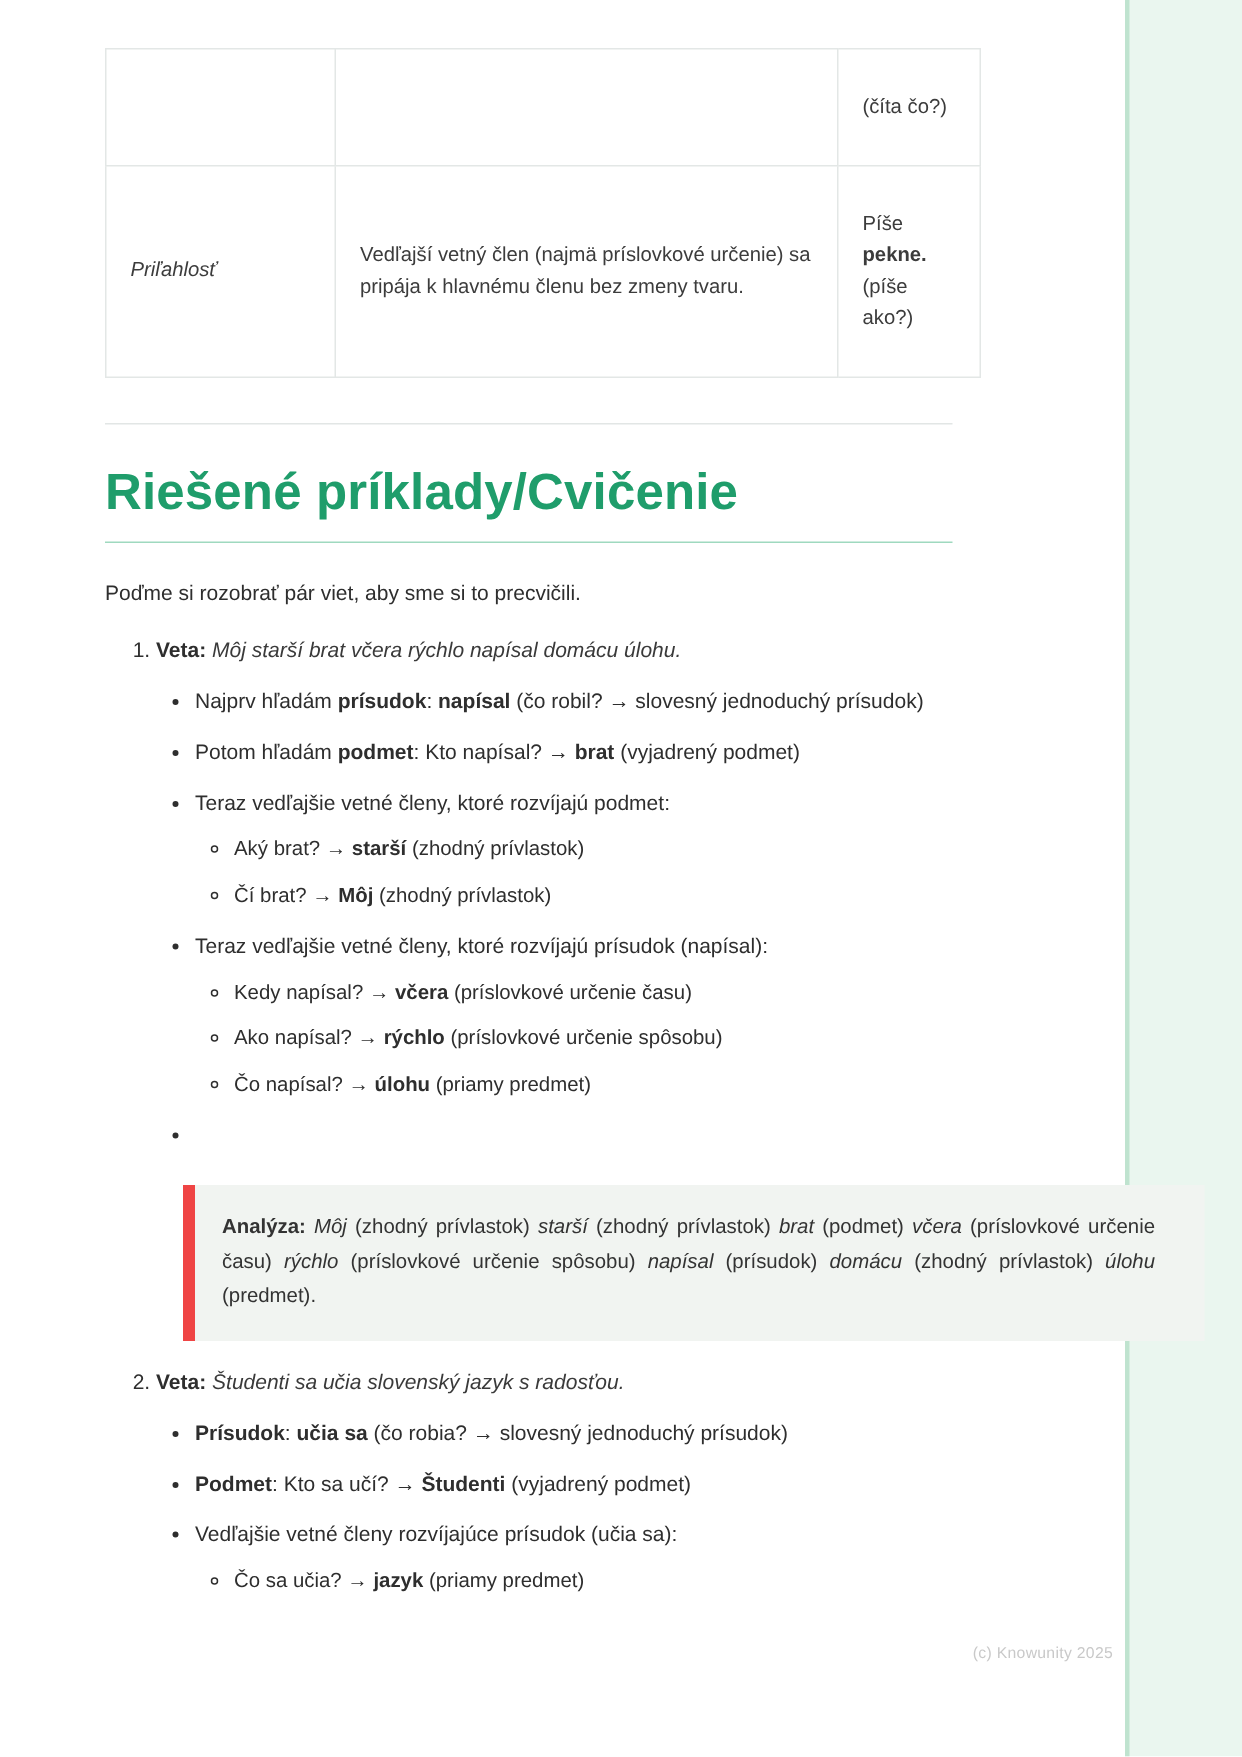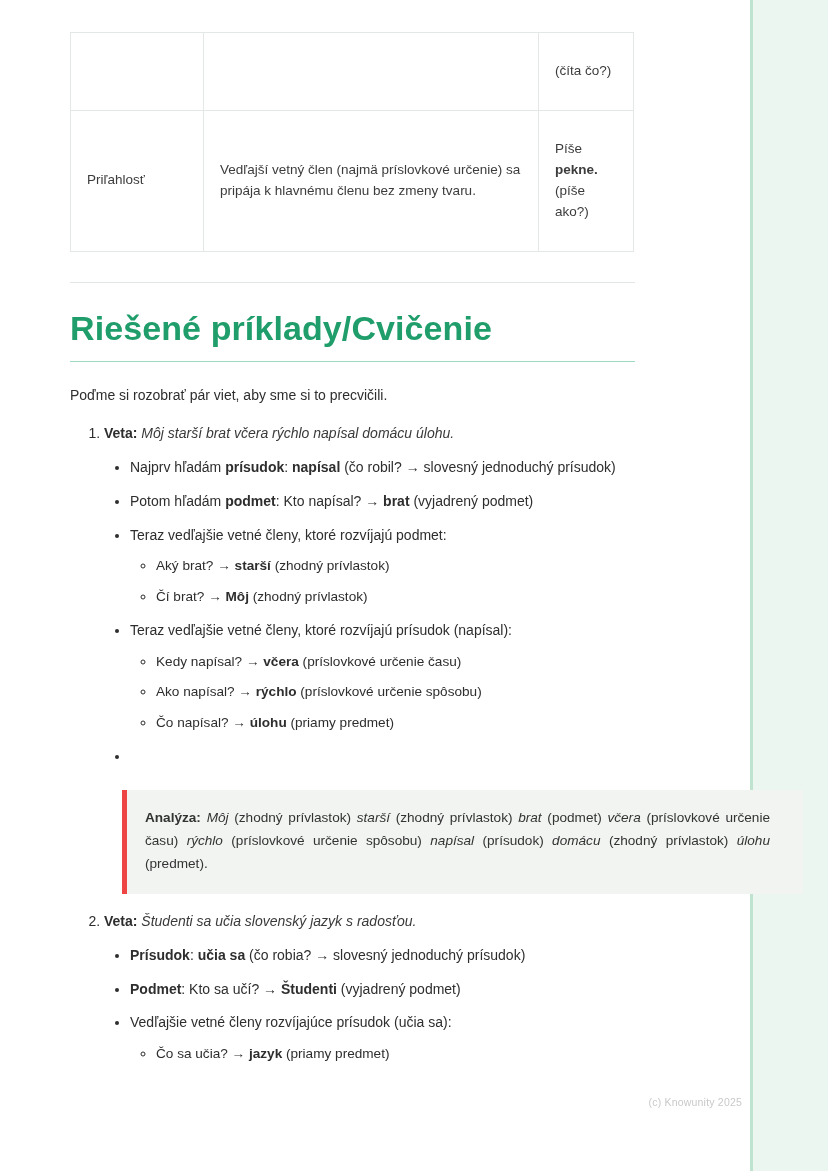--- a/index.html
+++ b/index.html
@@ -54,21 +54,21 @@
     table-layout: fixed;
     font-size: 13.5px;
   }
   table.gram td {
     border: 1px solid #e3e7e6;
     padding: 28px 16px;
     vertical-align: middle;
     line-height: 1.55;
     color: #3c3c3c;
   }
-  td.col1 { width: 133px; }
+  td.col1 { width: 153px; font-style: italic; }
   td.col2 { width: 335px; }
   td.col3 { width: 95px; }
   .cut-row td { height: 46px; padding-top: 0; padding-bottom: 12px; border-top: none; }
   .ex-strong { font-weight: bold; }
 
   hr.sep {
     border: none;
     border-top: 1px solid #e2e6e5;
     margin: 30px 0 0 0;
     width: 565px;
@@ -128,21 +128,21 @@
     margin-top: 9px;
     line-height: 1.6;
   }
   b { font-weight: bold; }
   i { font-style: italic; }
 
   .analysis {
     margin: 22px 0 0 18px;
     width: 681px;
     background: #f1f4f1;
-    border-left: 5px solid #ef4444;
+    border-left: 8px solid #ef4444;
     padding: 16px 33px 18px 18px;
     font-size: 13.6px;
     line-height: 1.72;
     text-align: justify;
     color: #333333;
   }
 
   .credit {
     position: absolute;
     right: 86px;

